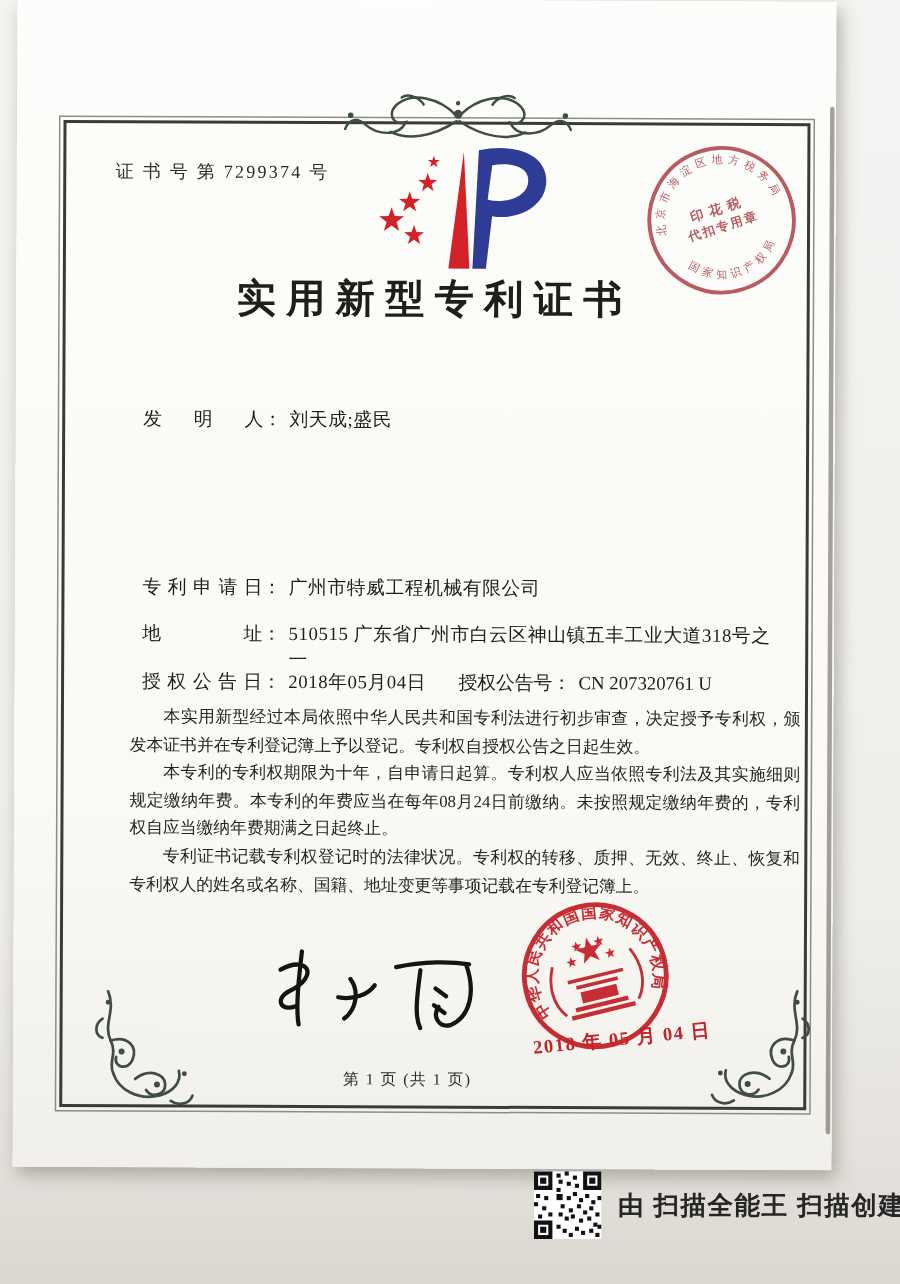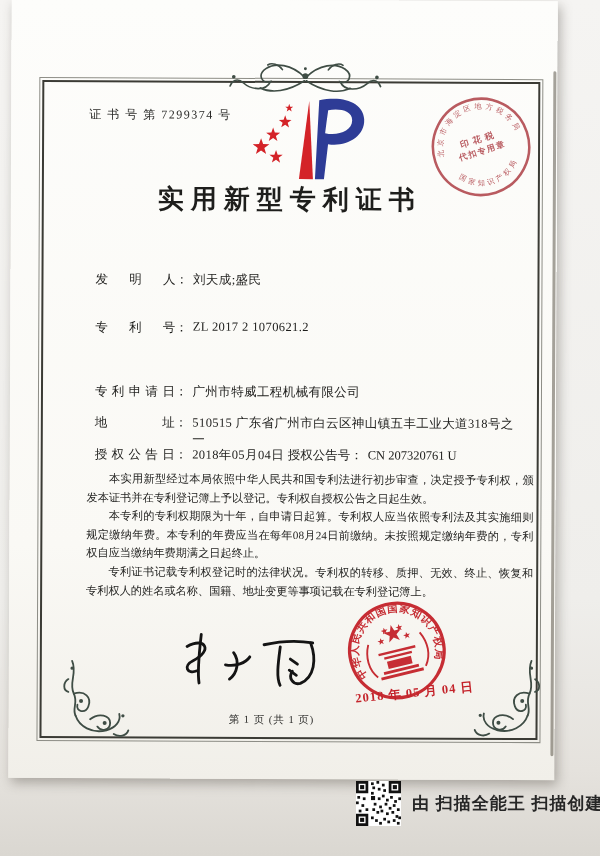--- a/index.html
+++ b/index.html
@@ -15,31 +15,31 @@
     transform:rotate(.25deg);
   }
   .paper::after{content:"";position:absolute;right:1px;top:70px;bottom:24px;width:3px;
     background:rgba(58,50,38,.45);border-radius:2px;}
   .frame{position:absolute;left:28px;top:78px;width:502px;height:662px;border:1px solid #8d8d86;}
   .frame::before{content:"";position:absolute;inset:2px;border:2px solid #3b3b35;}
   .top-orn{position:absolute;left:216px;top:56px;width:156px;height:42px;}
   .corner-orn{position:absolute;width:74px;height:82px;}
   .bl{left:50px;top:660px;}
   .br{left:462px;top:658px;transform:scaleX(-1);}
-  .cert-no{position:absolute;left:66px;top:107px;font-size:12px;letter-spacing:1.5px;color:#2a2a28;margin-left:12px;}
+  .cert-no{position:absolute;left:66px;top:107px;font-size:12px;letter-spacing:1.5px;color:#2a2a28;}
   .logo{position:absolute;left:208px;top:95px;width:166px;height:92px;}
   .title{position:absolute;left:28px;top:182px;width:502px;text-align:center;
     font-size:26px;font-weight:bold;letter-spacing:7px;color:#1e1e1c;}
   .frow{position:absolute;left:85px;font-size:12.5px;color:#1d1d1b;white-space:nowrap;}
   .flabel{display:inline-block;width:80px;text-align:justify;text-align-last:justify;vertical-align:top;}
   .colon{display:inline-block;margin-right:5px;vertical-align:top;}
   .fvalue{display:inline-block;vertical-align:top;letter-spacing:.4px;}
   .frow.addr{white-space:normal;}
   .frow.addr .fvalue{width:332px;line-height:17px;}
-  .grant2{position:absolute;left:193px;top:0;white-space:nowrap;}
+  .grant2{position:absolute;left:211px;top:0;white-space:nowrap;}
   .paras{position:absolute;left:77px;top:470px;width:447px;font-size:11.2px;
     line-height:18.6px;text-align:justify;color:#252523;}
   .paras p{margin:0;text-indent:2em;}
   .signer{position:absolute;left:88px;top:642px;font-size:13.5px;font-weight:600;
     color:#1d1d1b;line-height:29px;letter-spacing:2px;}
   .signature{position:absolute;left:166px;top:626px;width:152px;height:64px;}
   .seal{position:absolute;left:336px;top:598px;width:104px;height:104px;transform:rotate(-14deg);opacity:.95;}
   .seal-date{position:absolute;left:330px;top:684px;width:152px;text-align:center;
     font-size:12.5px;font-weight:700;color:#c4232a;letter-spacing:1px;
     transform:rotate(-6deg);white-space:nowrap;}
@@ -114,23 +114,20 @@
       <path d="M90,6 L80,84 L94,84 Z"></path>
     </g>
     <path fill-rule="evenodd" d="M100,5 C126,0 144,8 145,24 C146,42 126,52 109,49 L105,84 L96,84 L100,5 Z
          M109,15 C108,22 107,30 106,38 C118,41 133,36 133,25 C133,15 120,13 109,15 Z" fill="#2e3c96"></path>
   </svg>
 
   <div class="title">实用新型专利证书</div>
 
   <div class="frow" style="top:272px">
     <span class="flabel">发明人</span><span class="colon">：</span><span class="fvalue">刘天成;盛民</span>
-  </div>
-  <div class="frow" style="top:320px">
-    <span class="flabel">专利号</span><span class="colon">：</span><span class="fvalue">ZL 2017 2 1070621.2</span>
   </div>
   <div class="frow" style="top:384px">
     <span class="flabel">专利申请日</span><span class="colon">：</span><span class="fvalue">广州市特威工程机械有限公司</span>
   </div>
   <div class="frow addr" style="top:415px">
     <span class="flabel">地址</span><span class="colon">：</span><span class="fvalue">510515 广东省广州市白云区神山镇五丰工业大道318号之一</span>
   </div>
   <div class="frow" style="top:447px">
     <span class="flabel">授权公告日</span><span class="colon">：</span><span class="fvalue">2018年05月04日</span>
     <span class="grant2"><span>授权公告号</span><span class="colon">：</span><span>CN 207320761 U</span></span>

